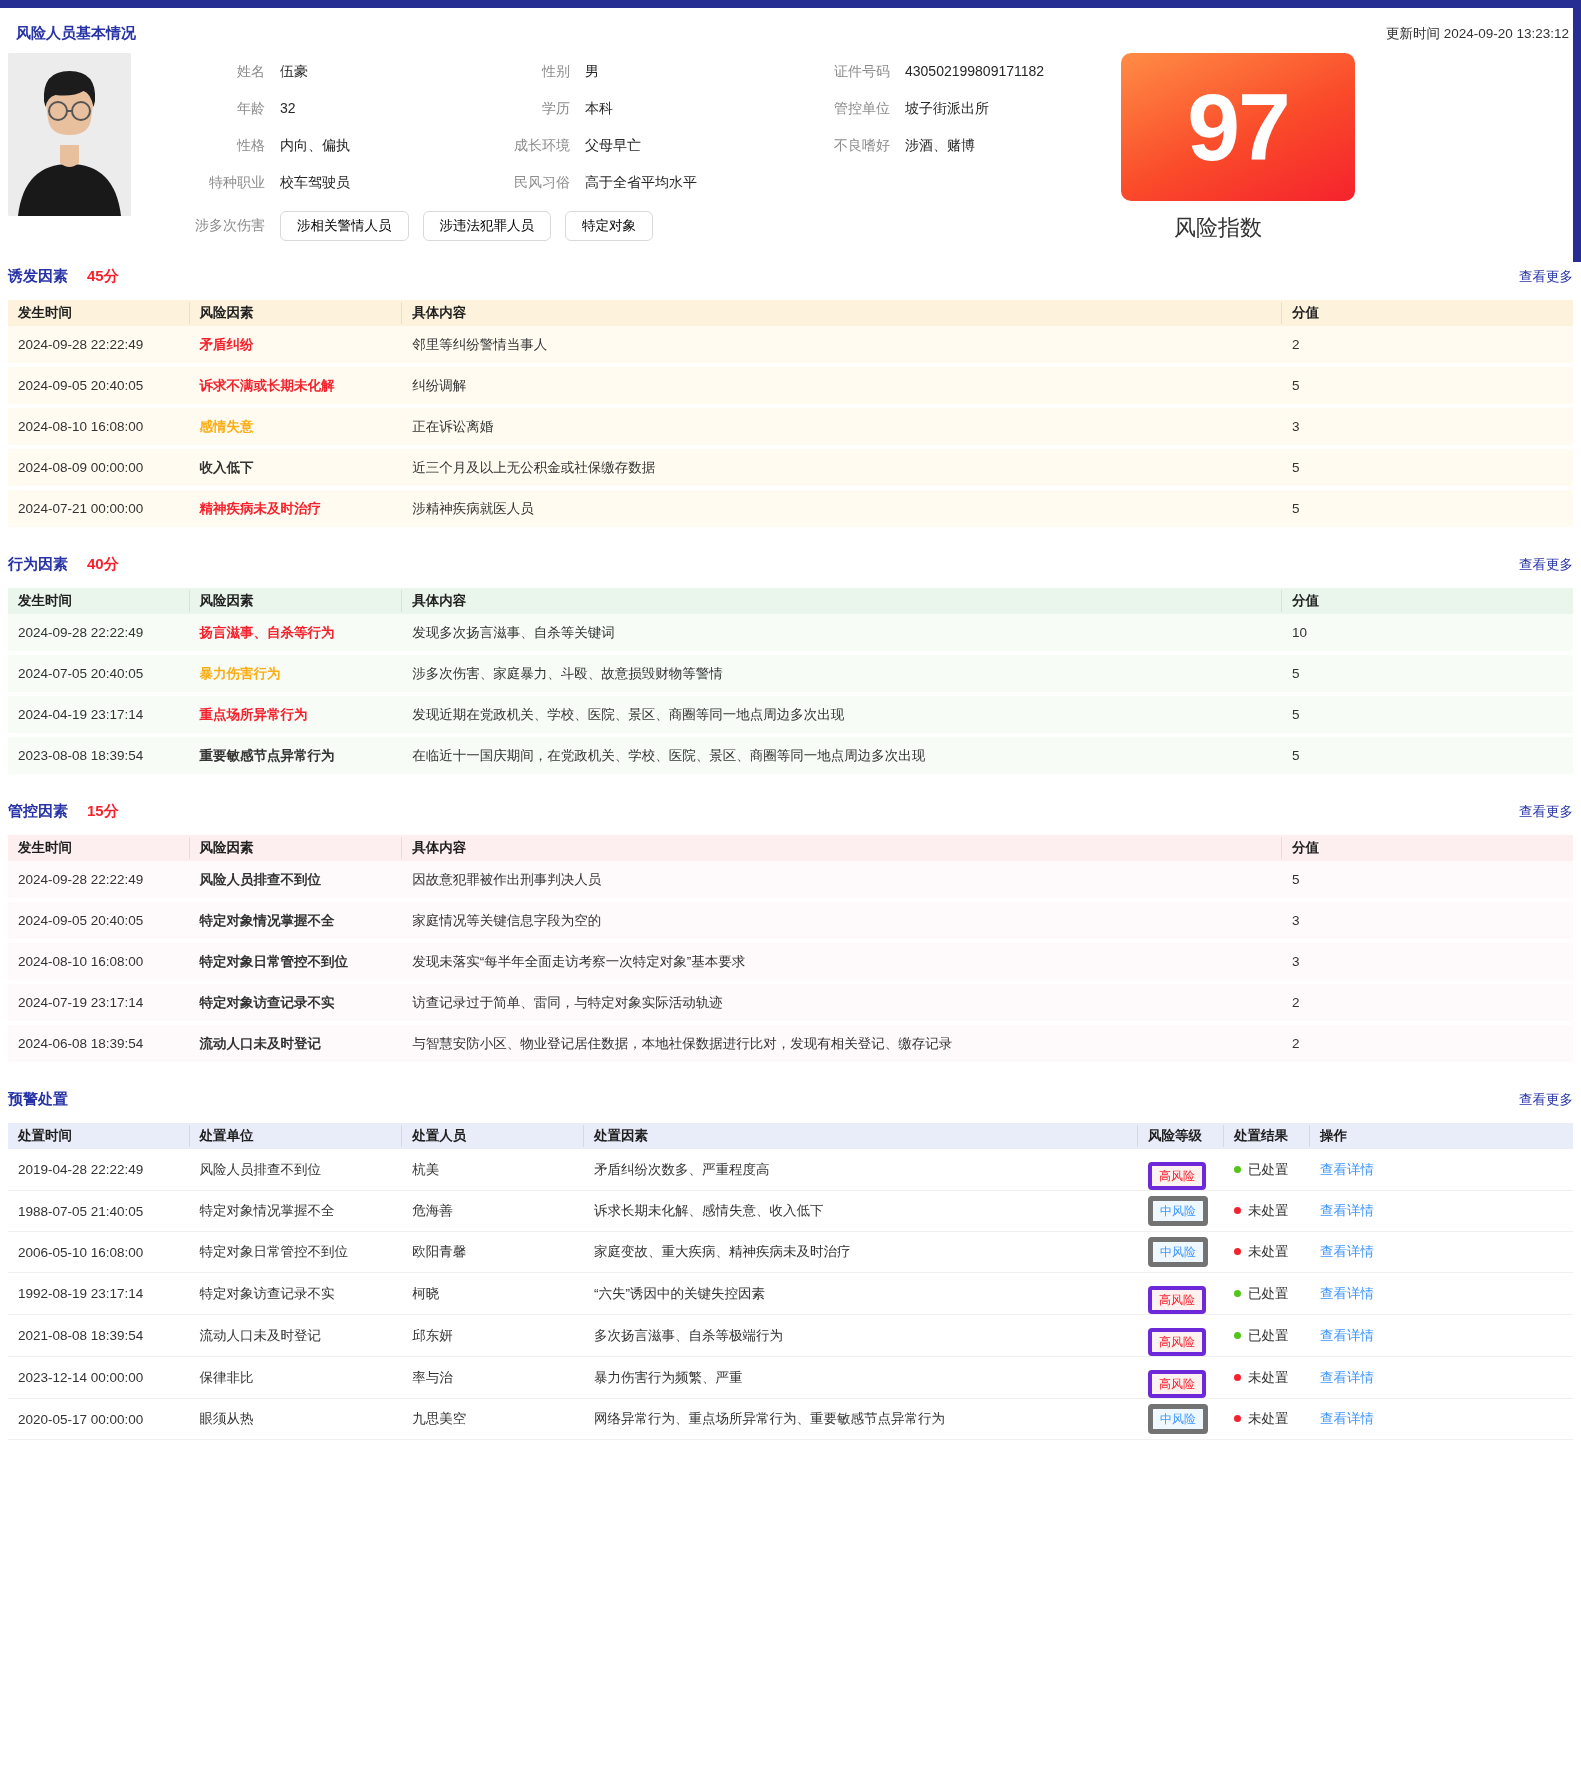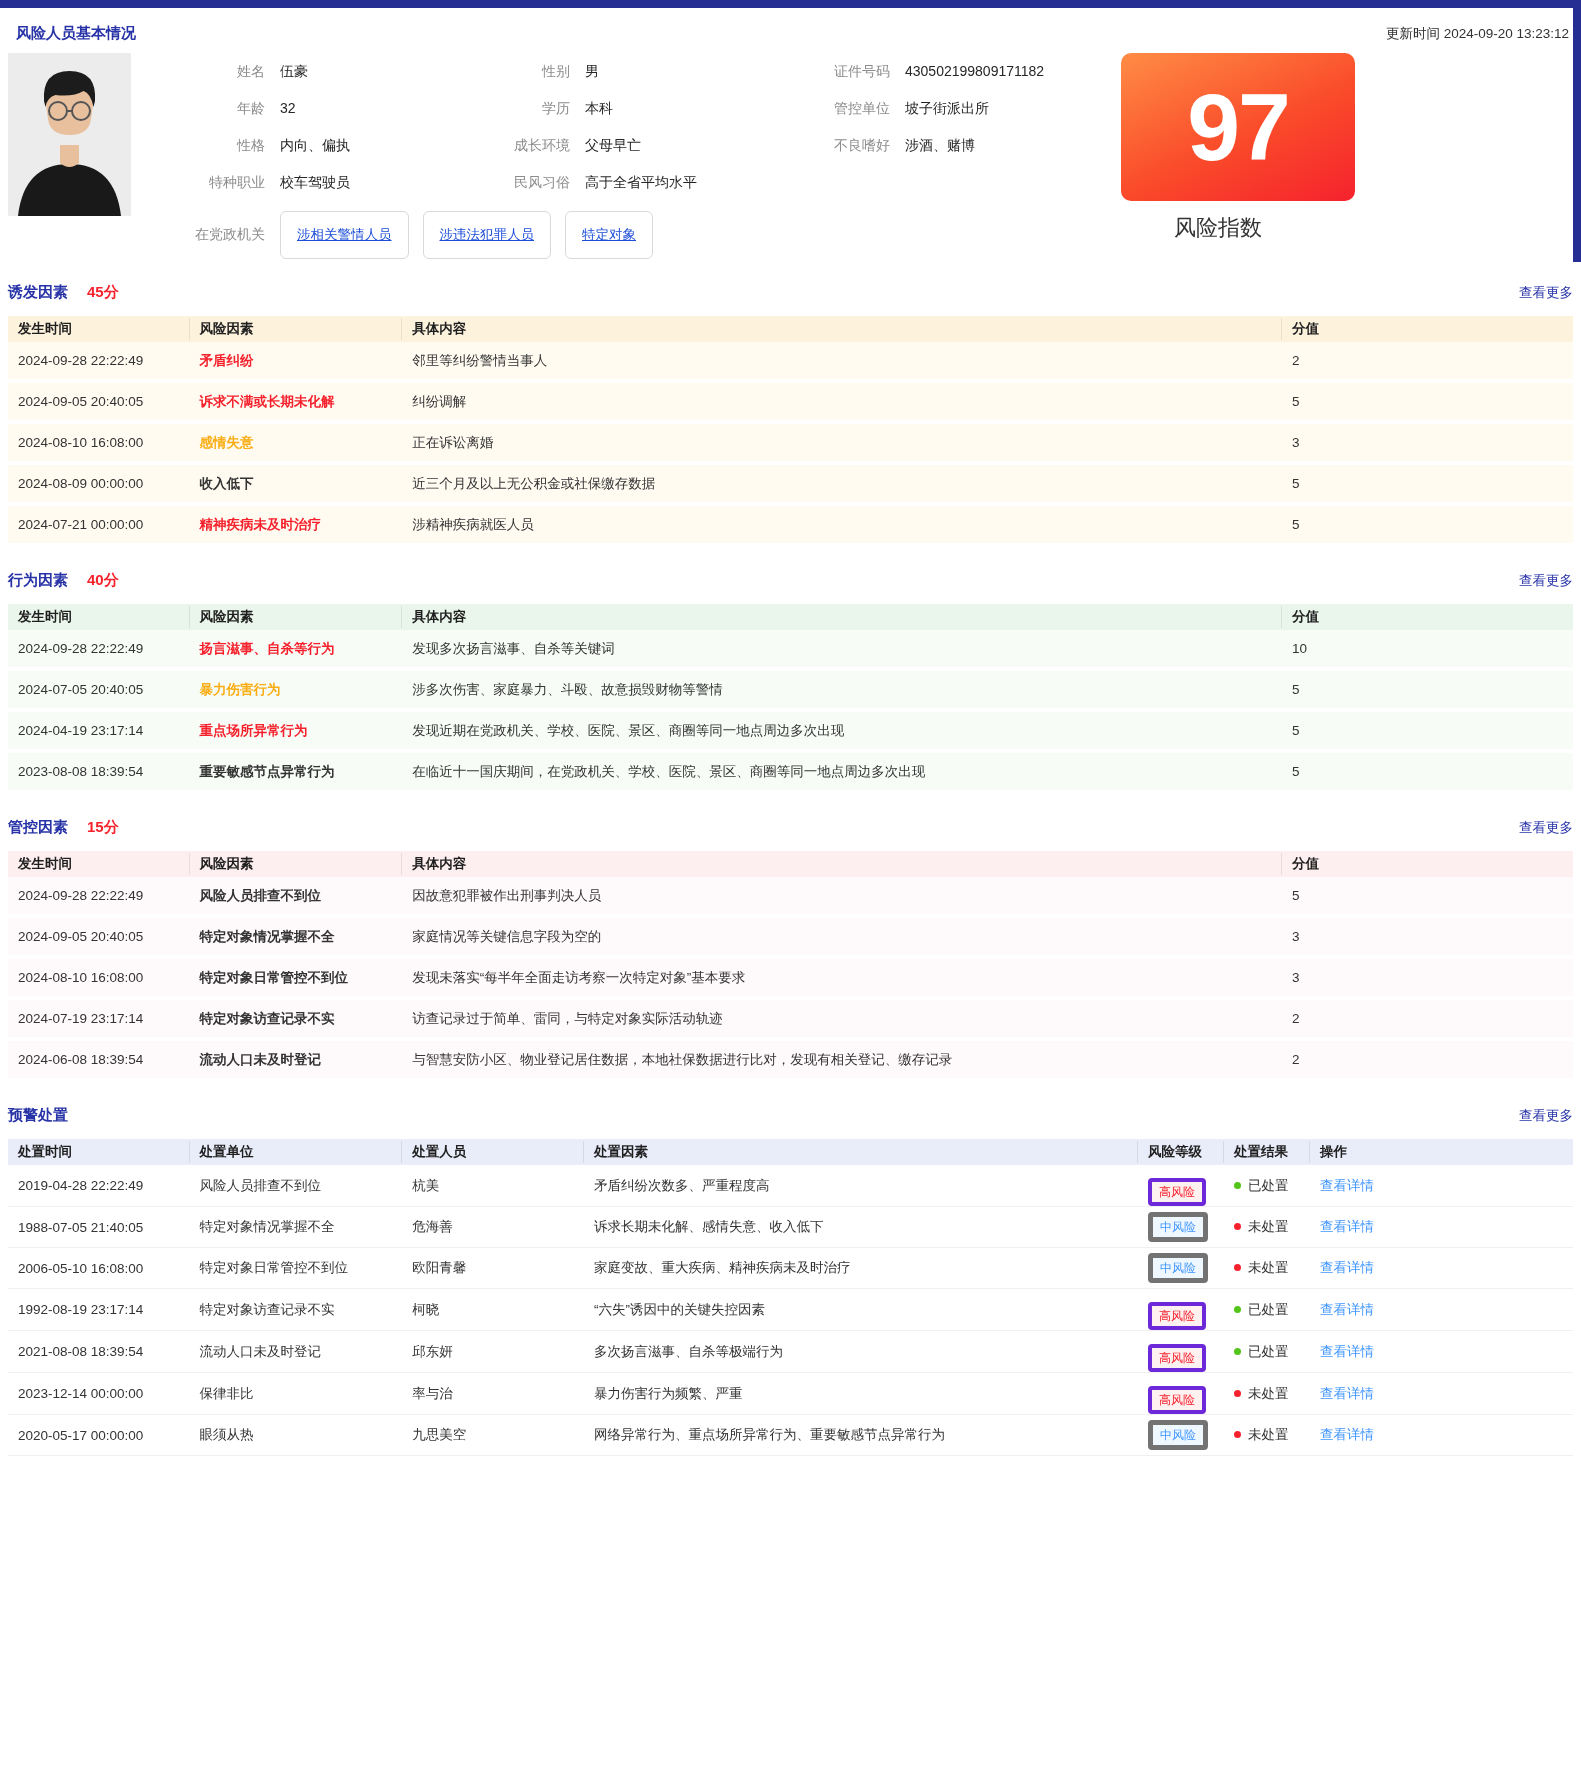--- a/index.html
+++ b/index.html
@@ -21,21 +21,21 @@
   .profile { display:flex; align-items:flex-start; margin: 4px 0 2px 0; }
   .photo { width:123px; height:163px; background:#ececec; border-radius:2px; overflow:hidden; flex:none; }
   .photo svg { display:block; }
   .fields-wrap { flex:1; padding-left:26px; padding-top:8px; }
   .fields { display:grid; grid-template-columns: 305px 320px 1fr; row-gap:17px; }
   .field { display:flex; font-size:14px; line-height:20px; }
   .f-label { width:108px; text-align:right; color:#8c8c8c; flex:none; margin-right:15px; }
   .f-value { color:#262626; }
   .tags-row { display:flex; align-items:center; margin-top:19px; font-size:14px; }
   .tag-pill { display:inline-block; border:1px solid #d9d9d9; border-radius:6px; background:#fff;
-    padding:14px 16px; font-size:13.5px; color:#1d4ed8; margin-right:14px;text-decoration:underline; }
+    padding:5px 16px; font-size:13.5px; color:#000000; margin-right:14px; }
   .score-block { width:194px; margin-right:258px; flex:none; }
   .score-card { width:234px; height:148px; border-radius:10px; text-align:center;
     background: linear-gradient(155deg, #ff8c45 0%, #fa4b2a 55%, #f5222d 100%);
     color:#fff; font-size:95px; font-weight:600; line-height:148px; letter-spacing:-2px; }
   .score-label { text-align:center; font-size:22px; color:#333; margin-top:12px; }
 
   
   .sec-head { display:flex; align-items:center; margin:24px 0 14px 0; }
   .sec-title { font-size:15px; font-weight:bold; color:#2733a6; }
   .sec-score { font-size:15px; font-weight:bold; color:#f5222d; margin-left:19px; }
@@ -141,21 +141,21 @@
           <div class="field">
             <span class="f-label">特种职业</span>
             <span class="f-value">校车驾驶员</span>
           </div>
           <div class="field">
             <span class="f-label">民风习俗</span>
             <span class="f-value">高于全省平均水平</span>
           </div>
         </div>
       <div class="tags-row">
-        <span class="f-label">在党政机关</span>
+        <span class="f-label">涉多次伤害</span>
         <span id="tags"><span class="tag-pill">涉相关警情人员</span><span class="tag-pill">涉违法犯罪人员</span><span class="tag-pill">特定对象</span></span>
       </div>
     </div>
     <div class="score-block">
       <div class="score-card">
         <span>97</span>
       </div>
       <div class="score-label">风险指数</div>
     </div>
   </div>

